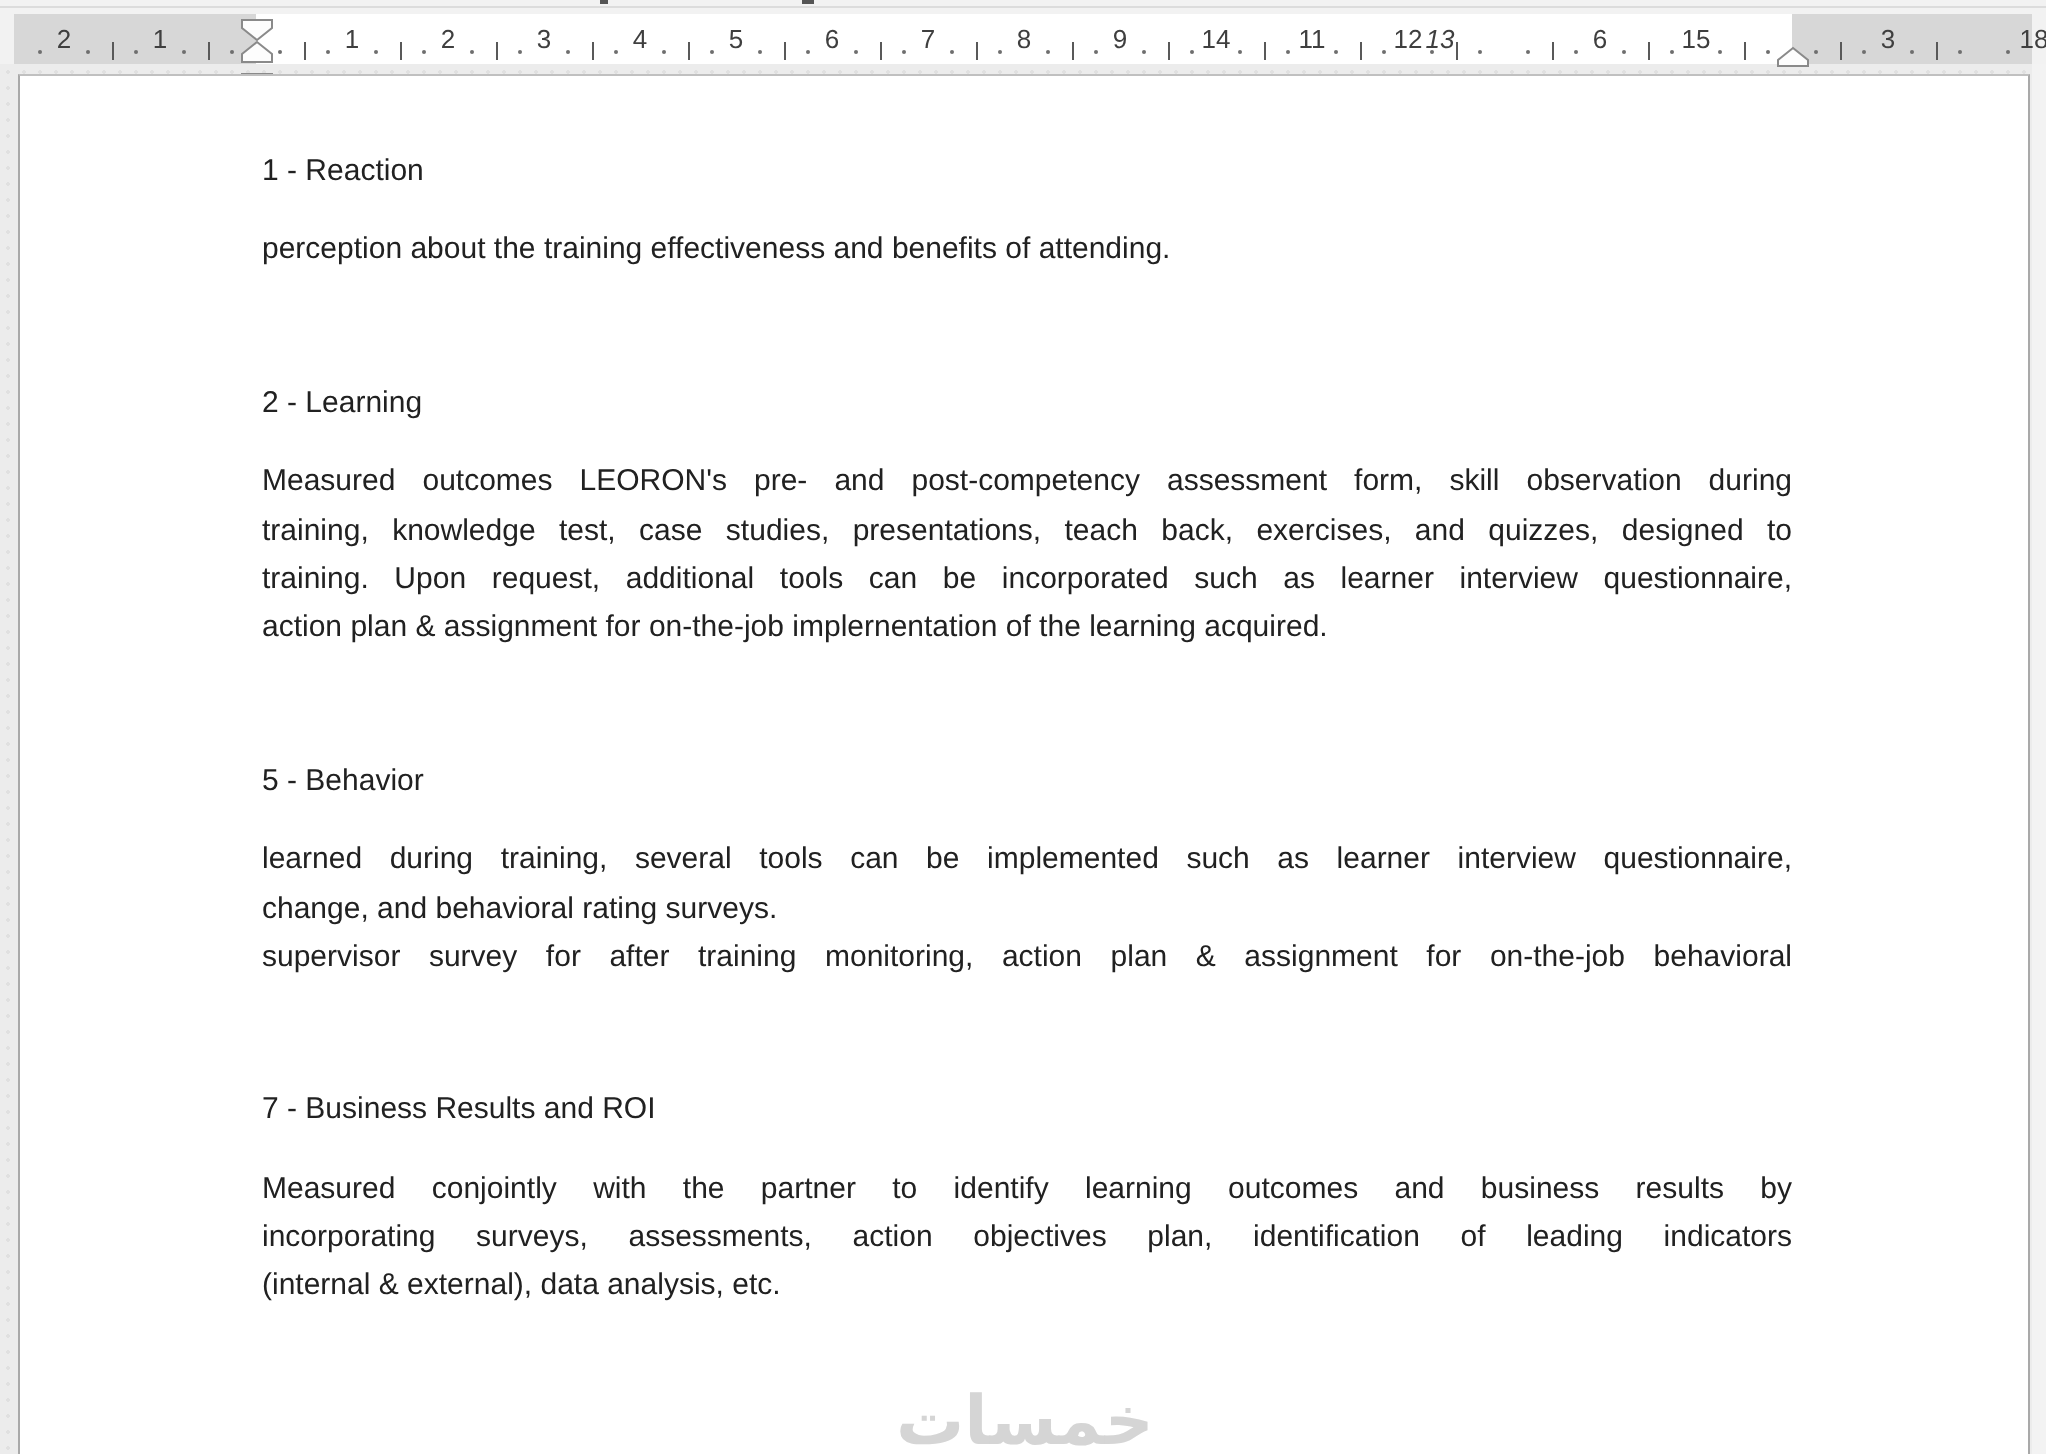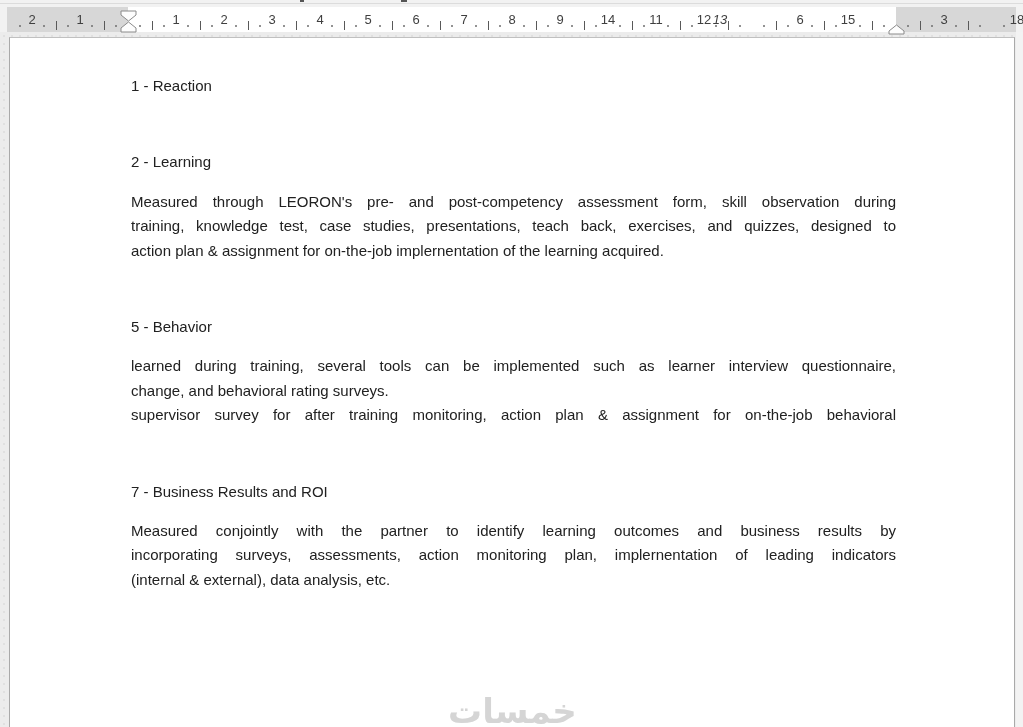--- a/index.html
+++ b/index.html
@@ -187,42 +187,44 @@
       <path d="M8.5 1 l7.5 6 v3 h-15 v-3 z" fill="#fdfdfd" stroke="#8a8a8a" stroke-width="1"></path>
     </svg>
 </div>
 
 <div class="page">
   <div class="watermark">خمسات</div>
   <div class="page-content">
       <div>
         <div class="heading">1 - Reaction</div>
         <div class="para">
+          <div class="line last">perception about the training effectiveness and benefits of attending.</div>
         </div>
       </div>
       <div>
         <div class="heading">2 - Learning</div>
         <div class="para">
-          <div class="line">Measured through LEORON's pre- and post-competency assessment form, skill observation during</div>
+          <div class="line">Measured outcomes LEORON's pre- and post-competency assessment form, skill observation during</div>
           <div class="line">training, knowledge test, case studies, presentations, teach back, exercises, and quizzes, designed to</div>
+          <div class="line">training. Upon request, additional tools can be incorporated such as learner interview questionnaire,</div>
           <div class="line last">action plan &amp; assignment for on-the-job implernentation of the learning acquired.</div>
         </div>
       </div>
       <div>
         <div class="heading">5 - Behavior</div>
         <div class="para">
           <div class="line">learned during training, several tools can be implemented such as learner interview questionnaire,</div>
           <div class="line last">change, and behavioral rating surveys.</div>
           <div class="line">supervisor survey for after training monitoring, action plan &amp; assignment for on-the-job behavioral</div>
         </div>
       </div>
       <div>
         <div class="heading">7 - Business Results and ROI</div>
         <div class="para">
           <div class="line">Measured conjointly with the partner to identify learning outcomes and business results by</div>
-          <div class="line">incorporating surveys, assessments, action monitoring plan, implernentation of leading indicators</div>
+          <div class="line">incorporating surveys, assessments, action objectives plan, identification of leading indicators</div>
           <div class="line last">(internal &amp; external), data analysis, etc.</div>
         </div>
       </div>
     </div>
 </div>
 
 <div class="edge-strip-right"></div>
 
 </body></html>

